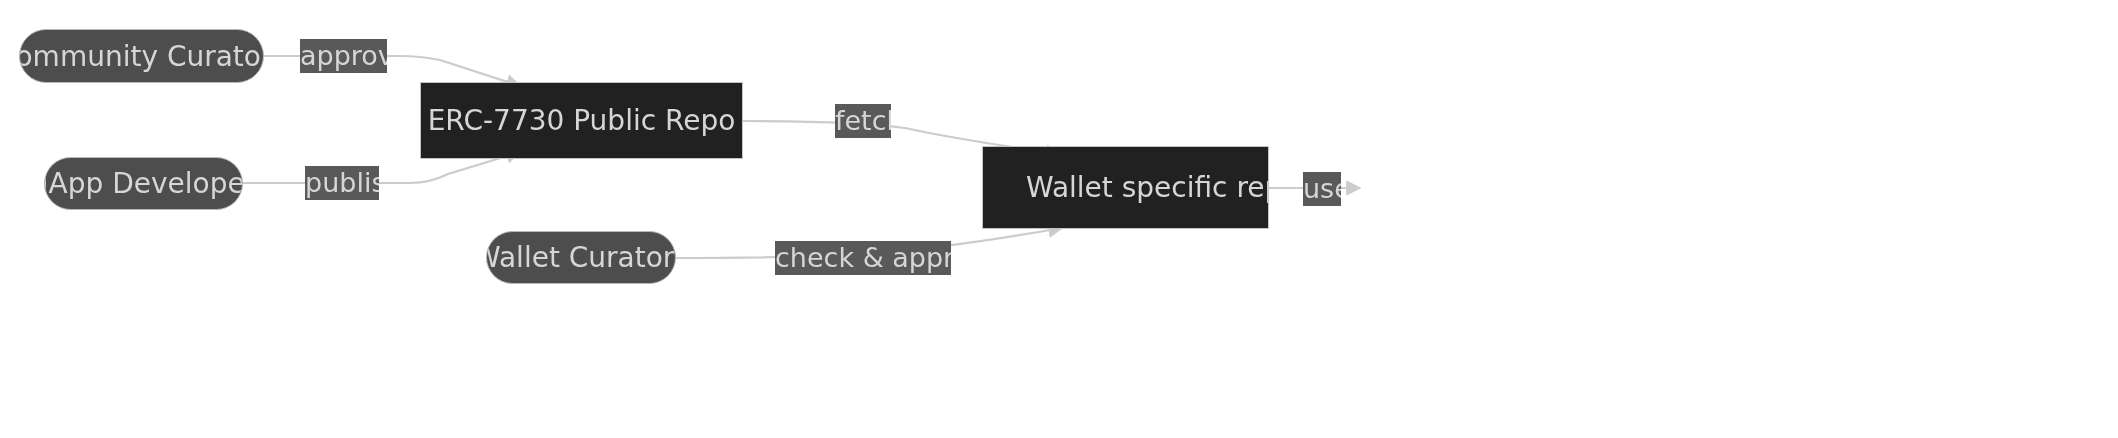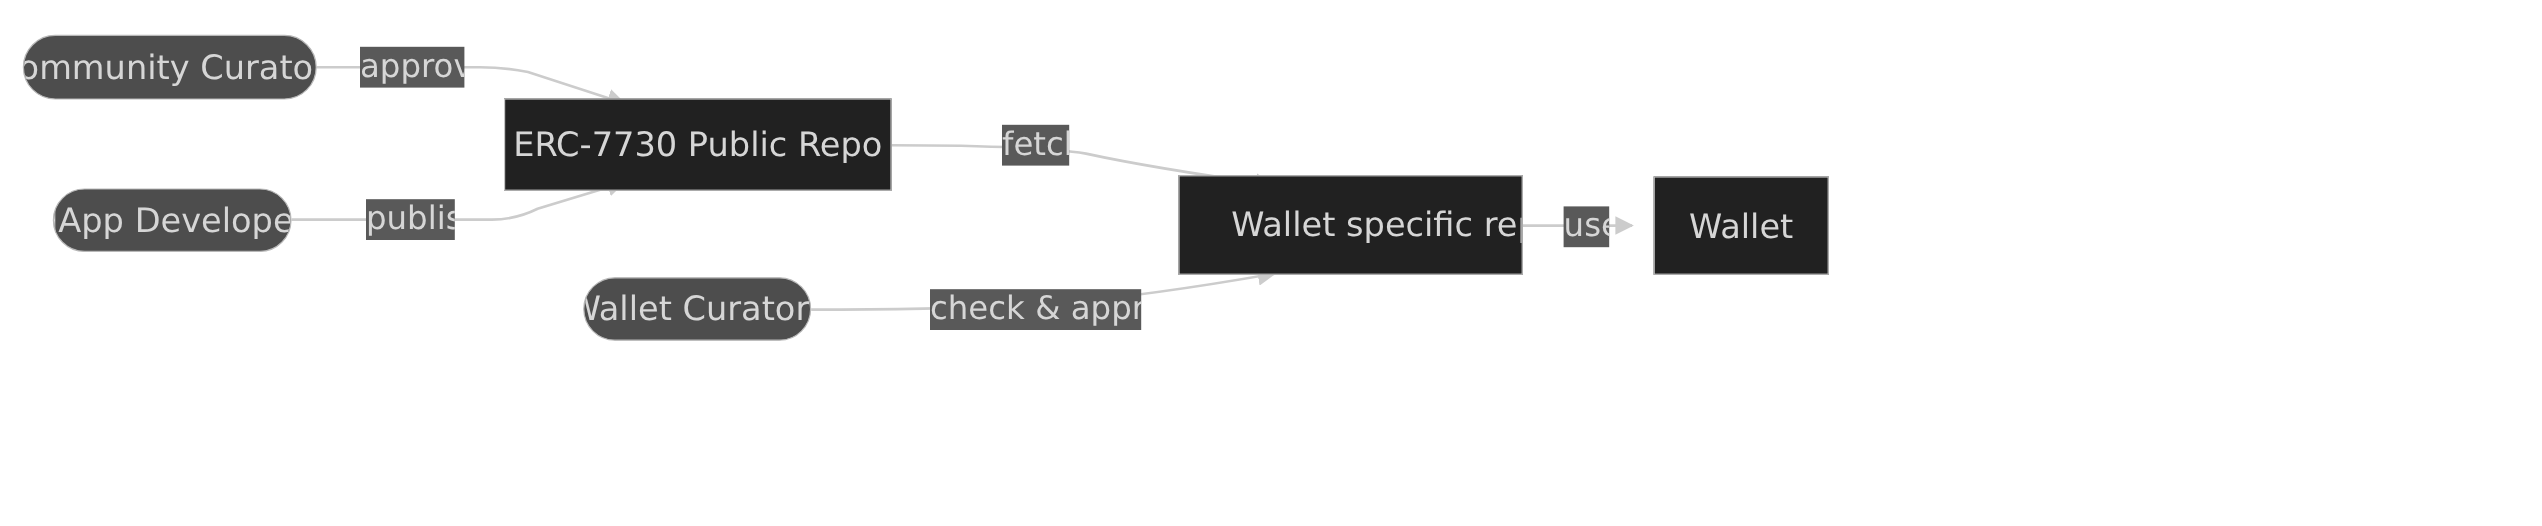--- a/index.html
+++ b/index.html
@@ -94,23 +94,20 @@
   </div>
 
   <div class="node node-box" style="left:420px; top:82px; width:323px; height:77px;">
     <span>ERC-7730 Public Repo</span>
   </div>
 
   <div class="node node-box" style="left:982px; top:146px; width:287px; height:83px; justify-content:flex-start; padding-left:43px;">
     <span>Wallet specific repo</span>
   </div>
 
-  <div class="node node-box" style="left:1378px; top:147px; width:146px; height:82px;">
-    <span>Wallet</span>
-  </div>
 
   <div class="edge-label" style="left:300px; top:39px; width:87px; height:34px;">
     <span>approve</span>
   </div>
 
   <div class="edge-label" style="left:305px; top:166px; width:74px; height:34px;">
     <span>publish</span>
   </div>
 
   <div class="edge-label" style="left:835px; top:104px; width:56px; height:34px;">

